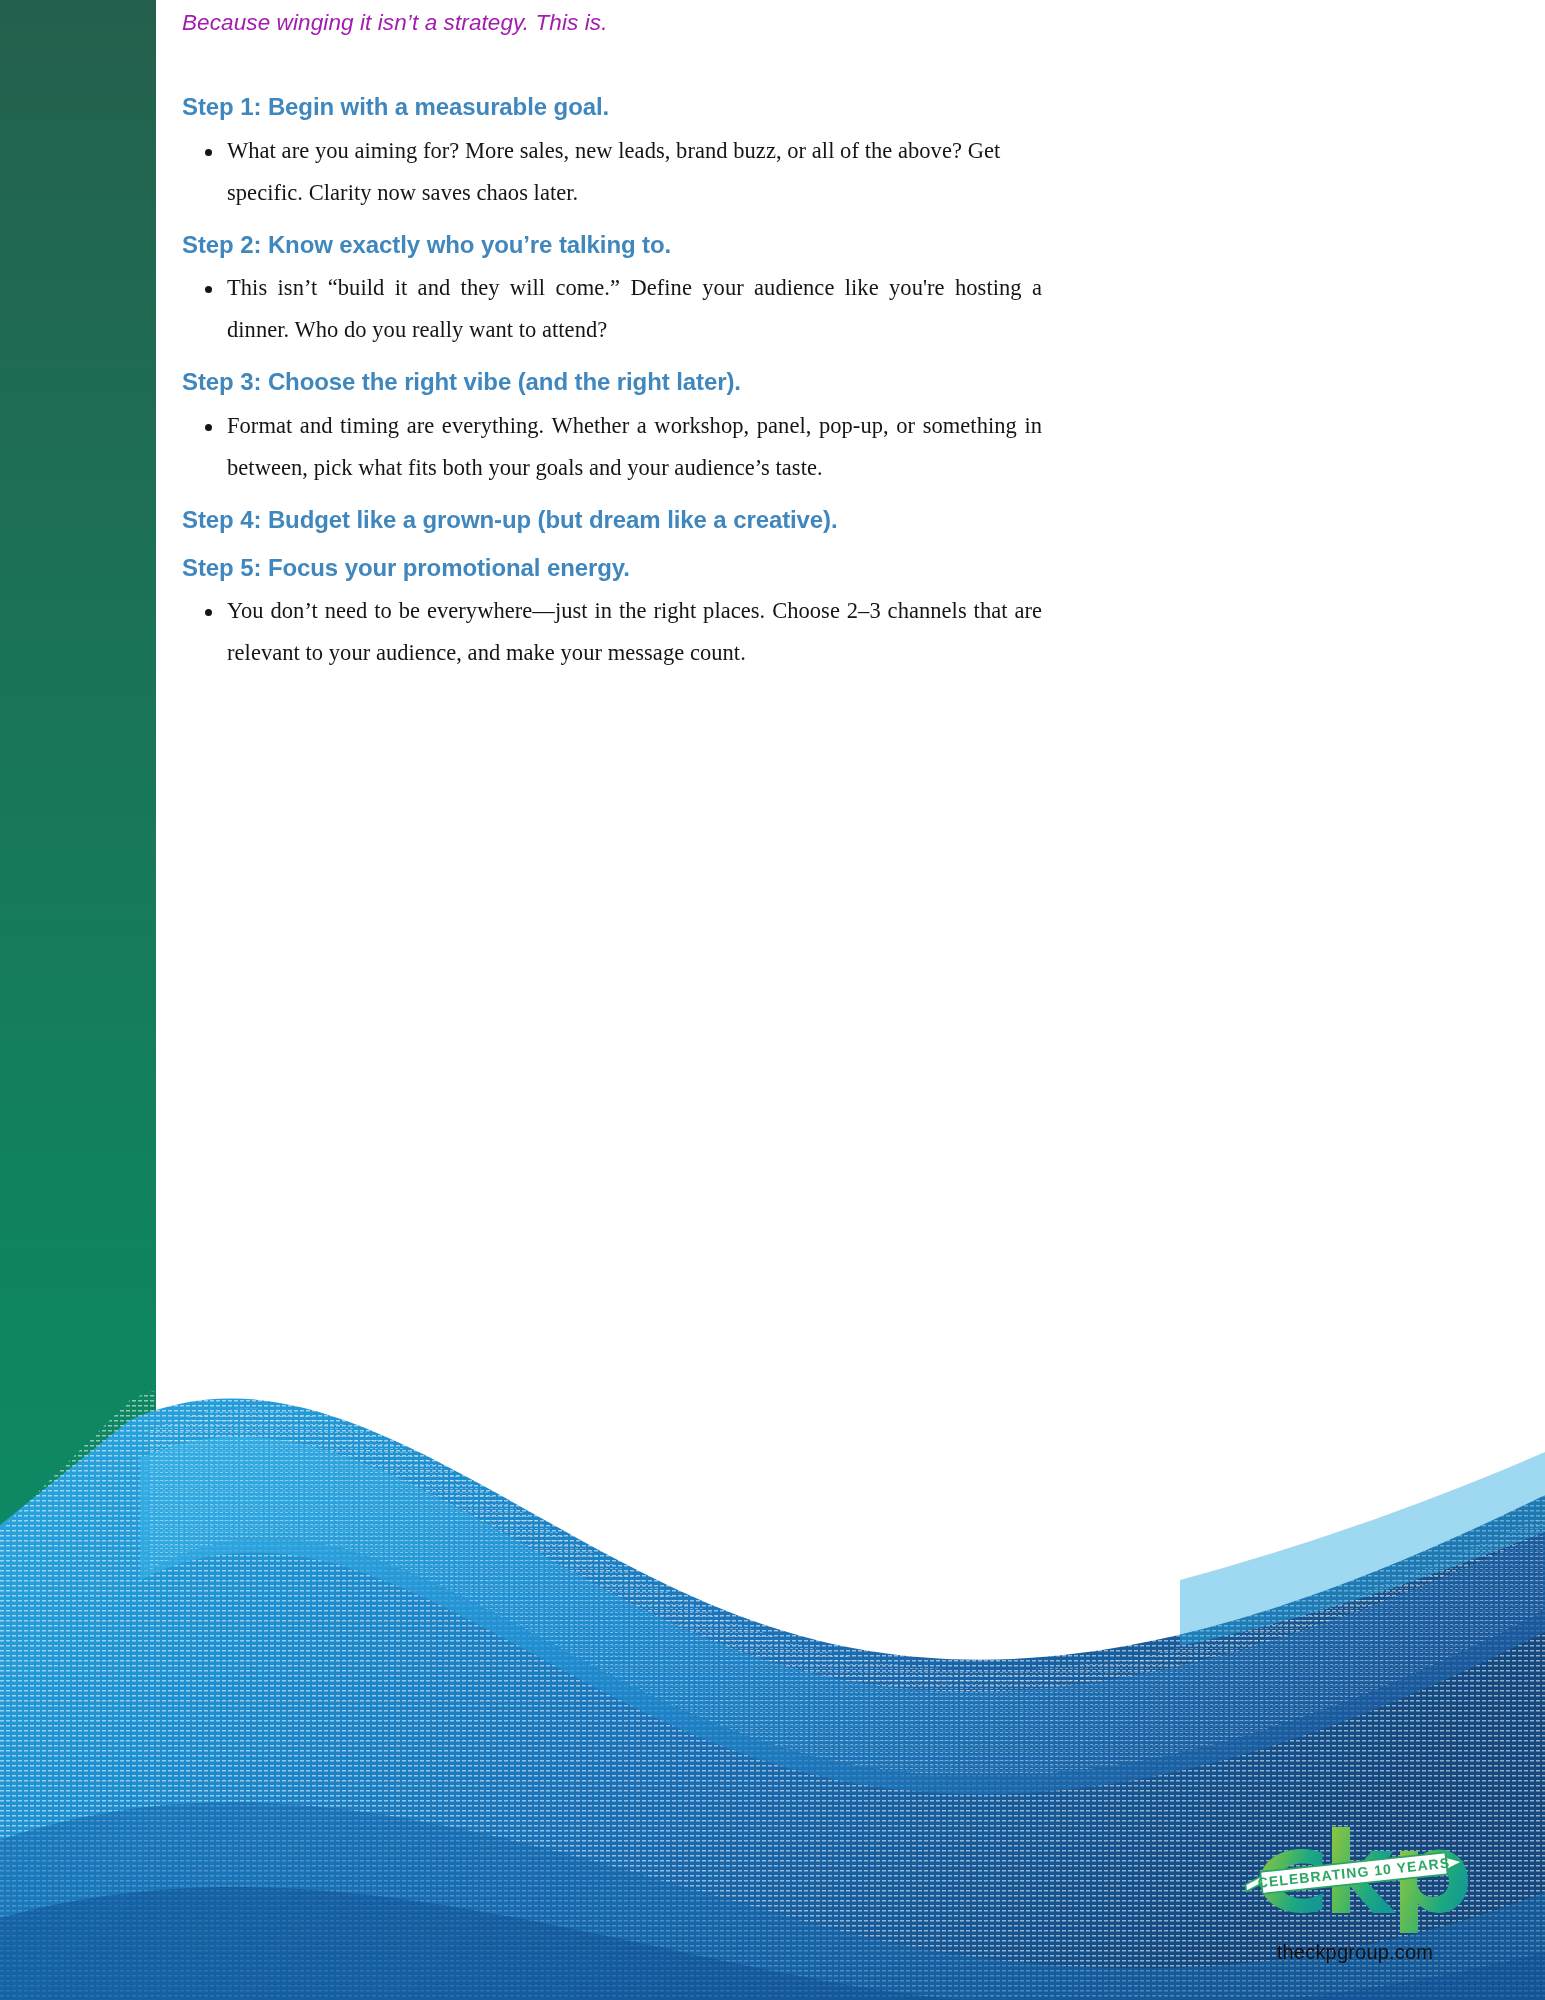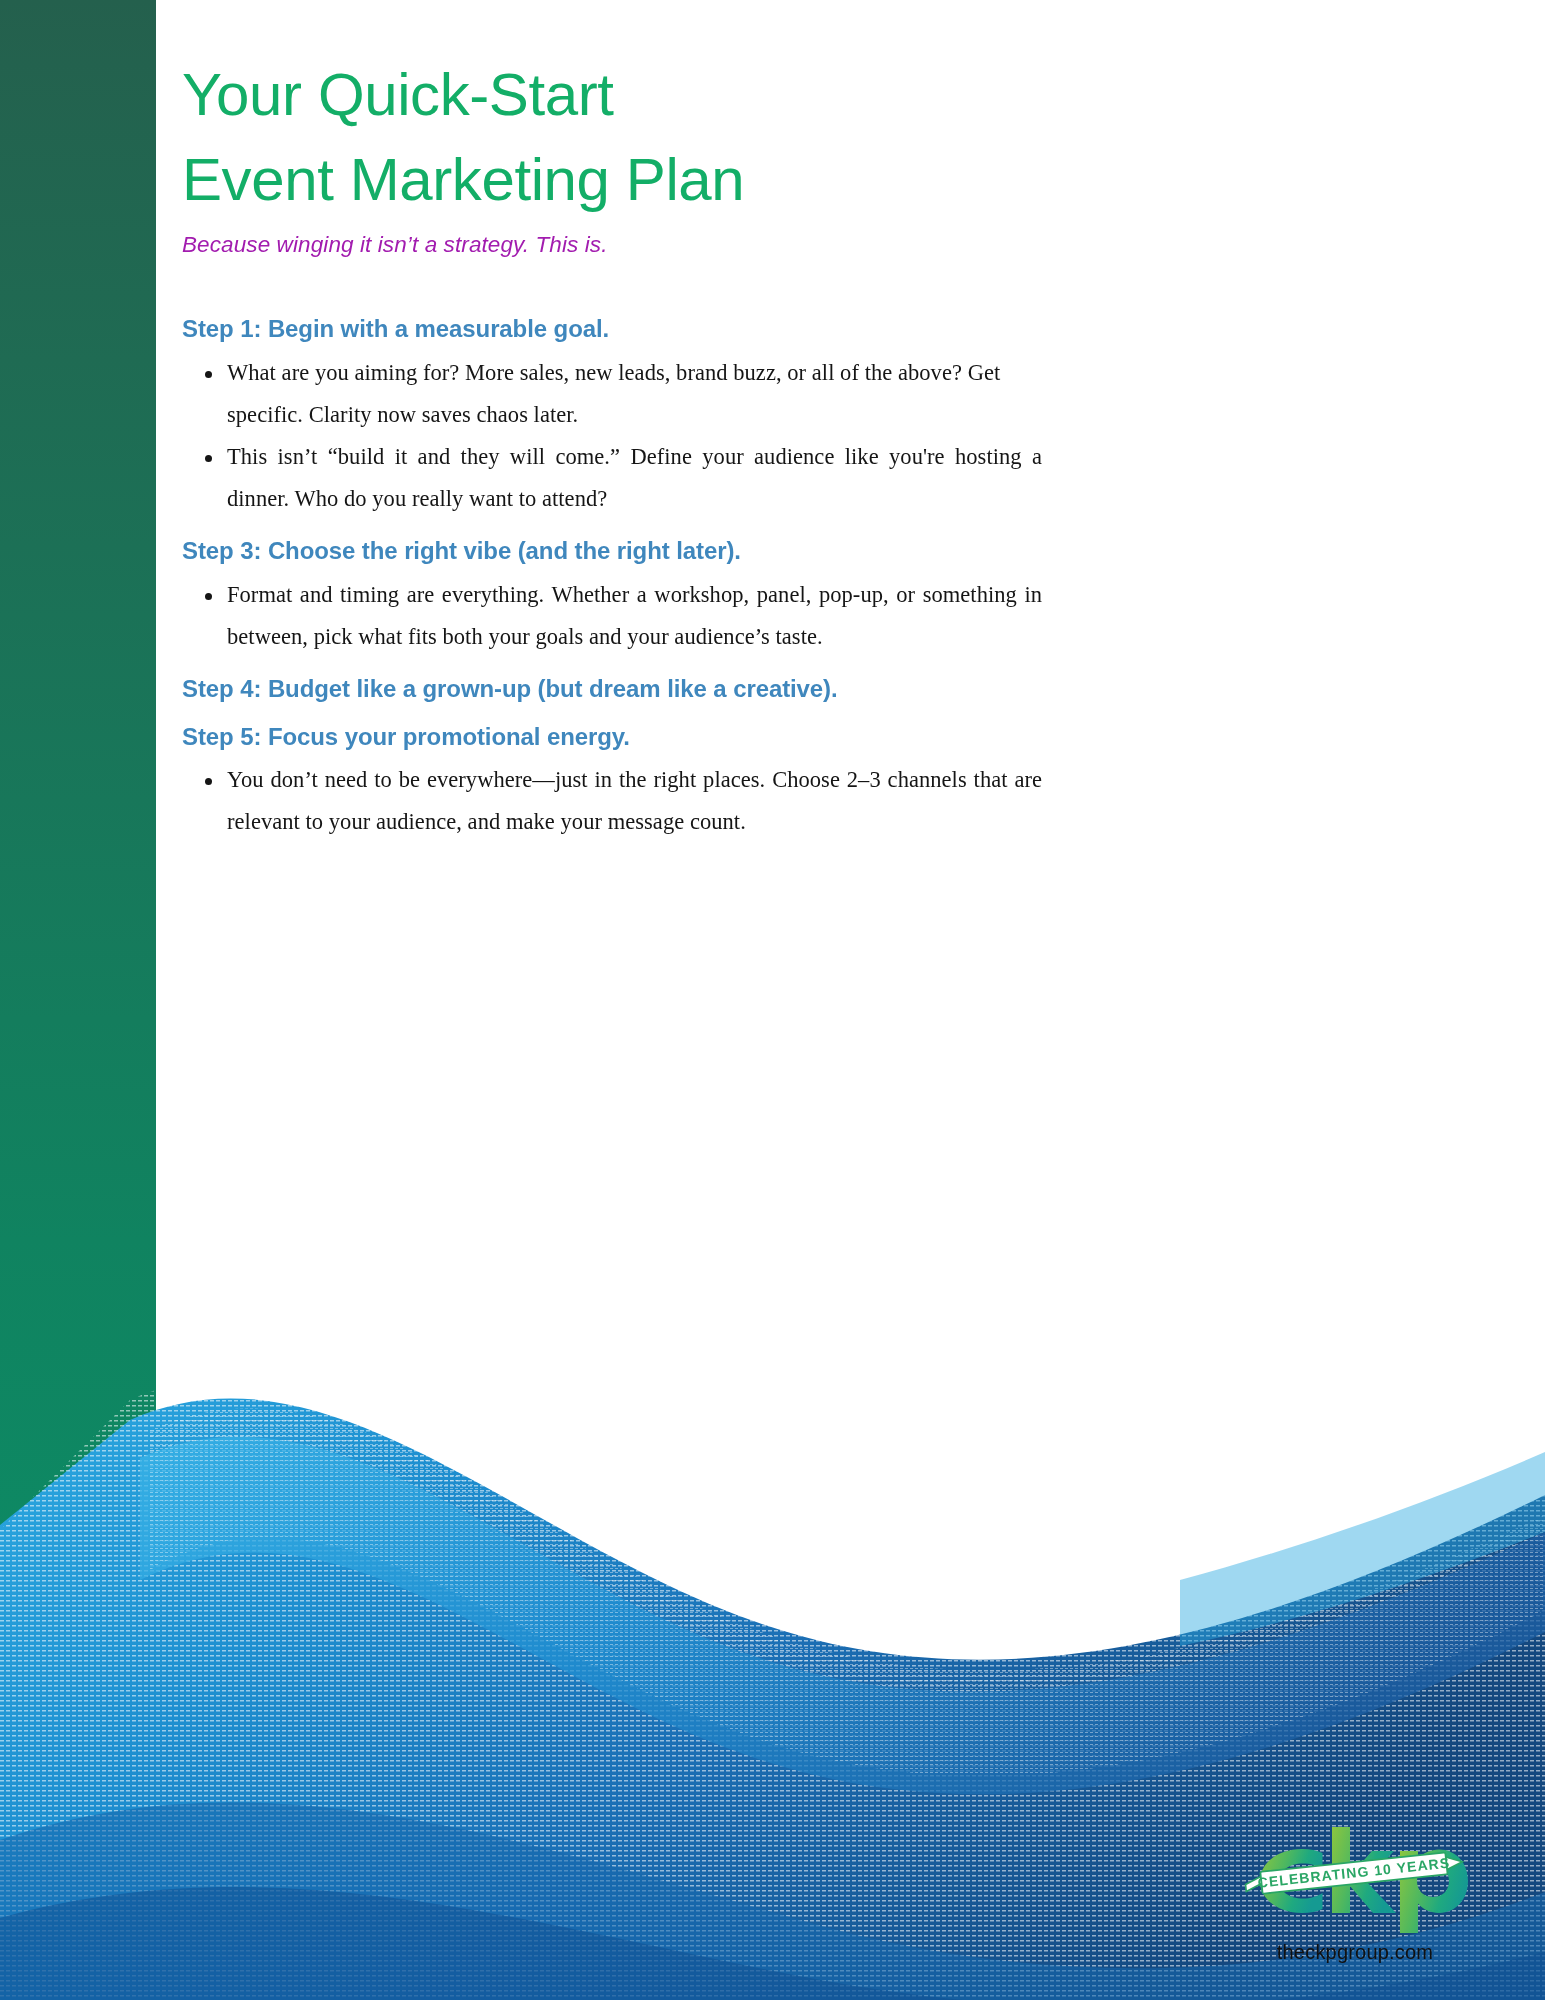--- a/index.html
+++ b/index.html
@@ -214,35 +214,34 @@
 
       <path d="M0,560 C260,470 520,560 800,640 C1060,715 1320,700 1545,612 L1545,720 L0,720 Z" fill="#1668ad" opacity="0.55"></path>
       <path d="M0,638 C280,560 540,648 820,700 C1080,748 1320,730 1545,672 L1545,720 L0,720 Z" fill="#0f4f92" opacity="0.5"></path>
 
       <path d="M1180,300 C1300,268 1430,222 1545,172 L1545,252 C1420,302 1290,344 1180,366 Z" fill="#2ba8e0" opacity="0.45"></path>
     </svg>
   </div>
 
   <div id="content">
 
-    <h1 id="doc-title">Your Quick-Start
-Event Marketing Plan</h1>
 
     <div id="doc-subtitle">Because winging it isn’t a strategy. This is.</div>
 
     <div id="steps">
 
       <div class="step-block">
         <div class="step-heading">Step 1: Begin with a measurable goal.</div>
         <ul class="step-list">
           <li class="step-item ragged">What are you aiming for? More sales, new leads, brand buzz, or all of the above? Get specific. Clarity now saves chaos later.</li>
         </ul>
       </div>
 
       <div class="step-block">
+        <div class="step-heading">Step 2: Know exactly who you’re talking to.</div>
         <ul class="step-list">
           <li class="step-item">This isn’t “build it and they will come.” Define your audience like you're hosting a dinner. Who do you really want to attend?</li>
         </ul>
       </div>
 
       <div class="step-block">
         <div class="step-heading">Step 3: Choose the right vibe (and the right later).</div>
         <ul class="step-list">
           <li class="step-item">Format and timing are everything. Whether a workshop, panel, pop-up, or something in between, pick what fits both your goals and your audience’s taste.</li>
         </ul>

